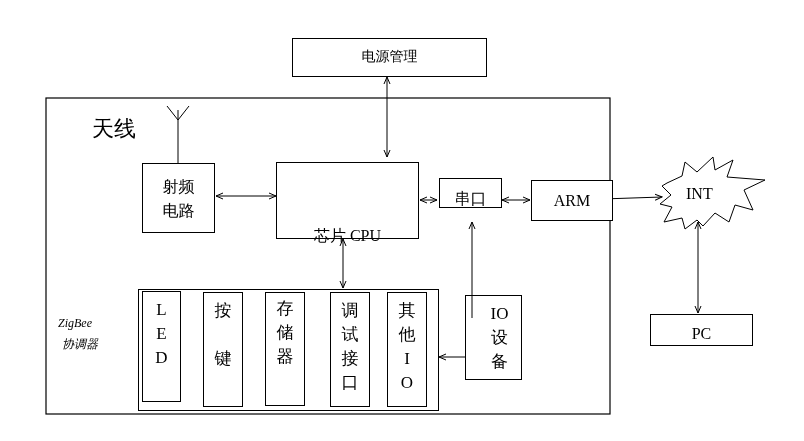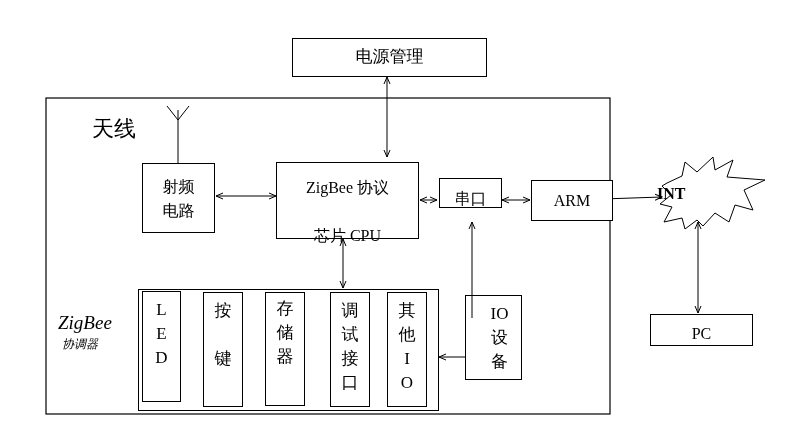--- a/index.html
+++ b/index.html
@@ -42,50 +42,49 @@
   <line x1="343" y1="239" x2="343" y2="288" stroke="#000" marker-start="url(#ah)" marker-end="url(#ah)"></line>
 
   <line x1="472" y1="318" x2="472" y2="222" stroke="#000" marker-end="url(#ah)"></line>
 
   <line x1="465" y1="357" x2="439" y2="357" stroke="#000" marker-end="url(#ah)"></line>
 
   <polygon fill="#fff" stroke="#000" stroke-width="1" points="667,183 682,176 685,162 697,172 713,157 715,170 733,160 727,177 765,180 744,190 753,210 735,205 729,222 715,213 703,226 697,220 685,229 682,218 664,222 672,207 660,204 671,195 662,186"></polygon>
 </svg>
 
 <div class="box" style="left:292px;top:38px;width:195px;height:39px;">
-  <div class="lbl" style="left:0;right:0;top:7px;font-size:17px;">电源管理</div>
+  <div class="lbl" style="left:0;right:0;top:7px;font-size:14px;">电源管理</div>
 </div>
 
 <div class="lbl" style="left:92px;top:118px;font-size:22px;">天线</div>
 
 <div class="box" style="left:142px;top:163px;width:73px;height:70px;">
   <div class="lbl" style="left:0;right:0;top:36px;">电路</div>
   <div class="lbl" style="left:0;right:0;top:12px;">射频</div>
 </div>
 
 <div class="box" style="left:276px;top:162px;width:143px;height:77px;">
-  <div class="lbl" style="left:0;right:0;top:14px;">ZigBee 协议</div>
   <div class="lbl" style="left:0;right:0;top:38px;margin-top:24px;">芯片 CPU</div>
 </div>
 
 <div class="box" style="left:439px;top:178px;width:63px;height:30px;">
   <div class="lbl" style="left:0;right:0;top:9px;">串口</div>
 </div>
 
 <div class="box" style="left:531px;top:180px;width:82px;height:41px;">
   <div class="lbl" style="left:0;right:0;top:9px;">ARM</div>
 </div>
 
-<div class="lbl" style="left:657px;top:183px;font-weight:bold;">INT</div>
+<div class="lbl" style="left:686px;top:183px;">INT</div>
 
 <div class="box" style="left:650px;top:314px;width:103px;height:32px;">
   <div class="lbl" style="left:0;right:0;top:8px;">PC</div>
 </div>
 
-<div class="lbl italic" style="left:58px;top:312px;text-align:left;font-size:19px;">ZigBee</div>
+<div class="lbl italic" style="left:58px;top:312px;text-align:left;font-size:12px;">ZigBee</div>
 <div class="lbl italic" style="left:62px;top:333px;text-align:left;font-size:12px;">协调器</div>
 
 <div class="box" style="left:138px;top:289px;width:301px;height:122px;"></div>
 
 <div class="box vlbl" style="left:142px;top:291px;width:39px;height:111px;padding-top:6px;">
   <span>L</span>
   <span>E</span>
   <span>D</span>
 </div>
 

